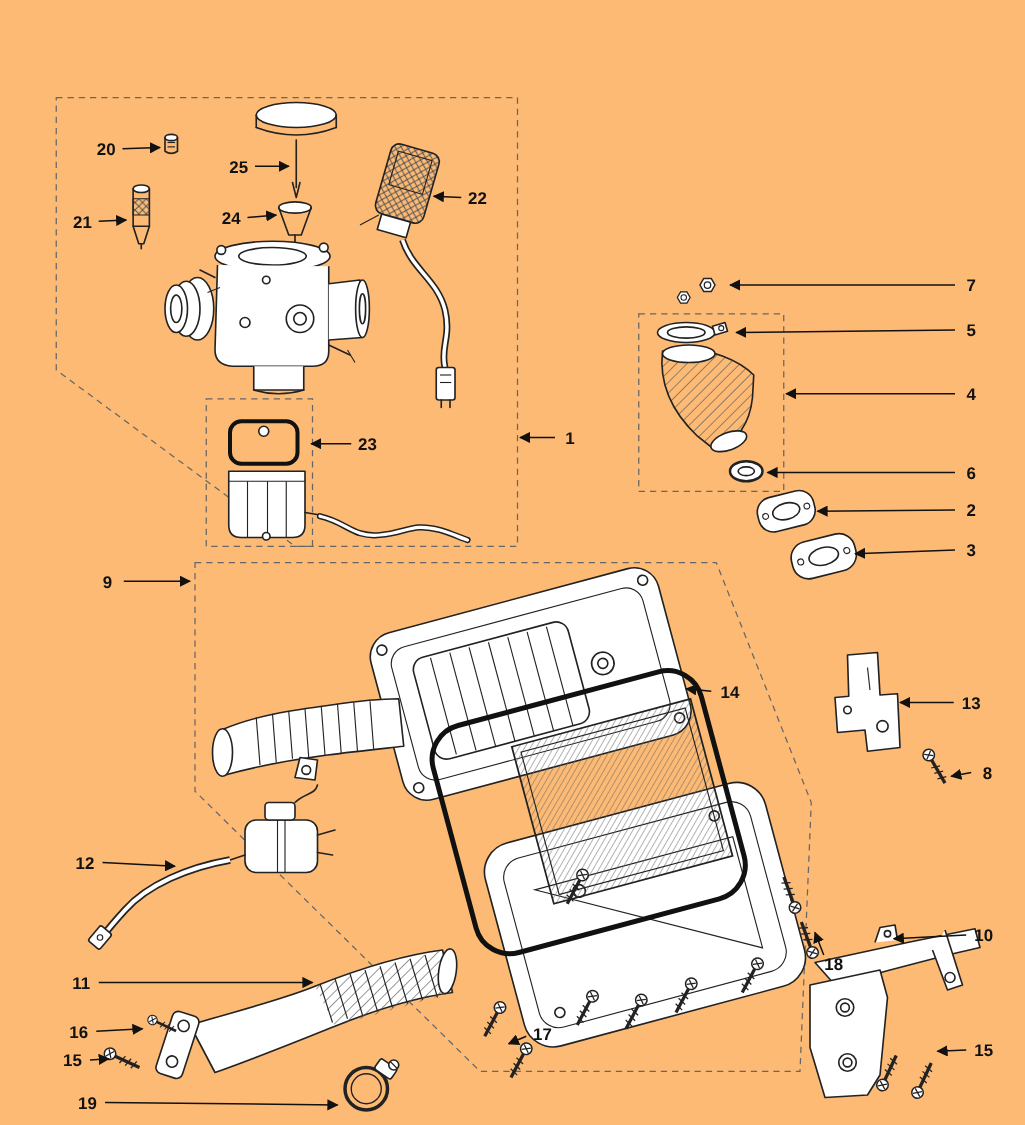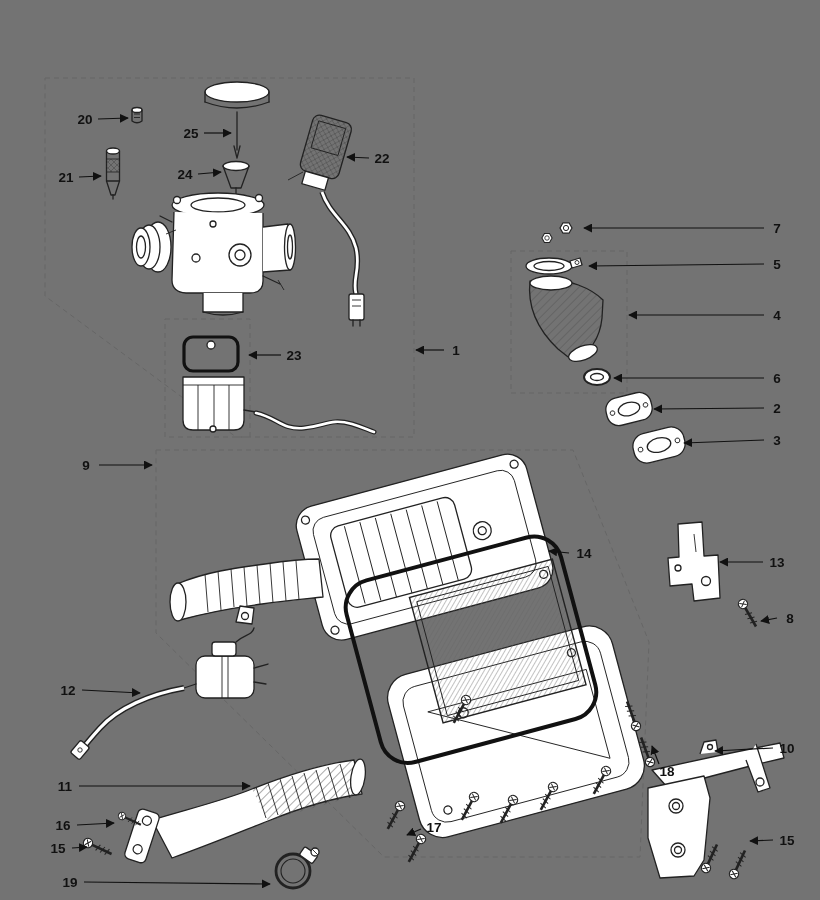--- a/index.html
+++ b/index.html
@@ -1,16 +1,16 @@
 <!DOCTYPE html>
 <html><head>
 <meta charset="utf-8">
 <style>
   html,body{margin:0;padding:0;background:#ffffff;}
-  .stage{position:relative;width:820px;height:900px;background:#737373;overflow:hidden;
+  .stage{position:relative;width:820px;height:900px;background:#fdba74;overflow:hidden;
          font-family:"Liberation Sans",sans-serif;text-decoration:underline;}
   svg{display:block;}
   .fw{fill:#ffffff;stroke:#222222;stroke-width:1.3;stroke-linejoin:round;}
   .ln{fill:none;stroke:#222222;stroke-width:1.3;stroke-linecap:round;stroke-linejoin:round;}
   .thin{fill:none;stroke:#222222;stroke-width:0.9;}
   .dash{fill:none;stroke:#666666;stroke-width:1;stroke-dasharray:5 4;}
   .callout line{stroke:#111111;stroke-width:1.2;}
   .callout text{font-family:"Liberation Sans",sans-serif;font-size:13.5px;font-weight:bold;
                 fill:#111111;text-anchor:middle;}
 </style>

